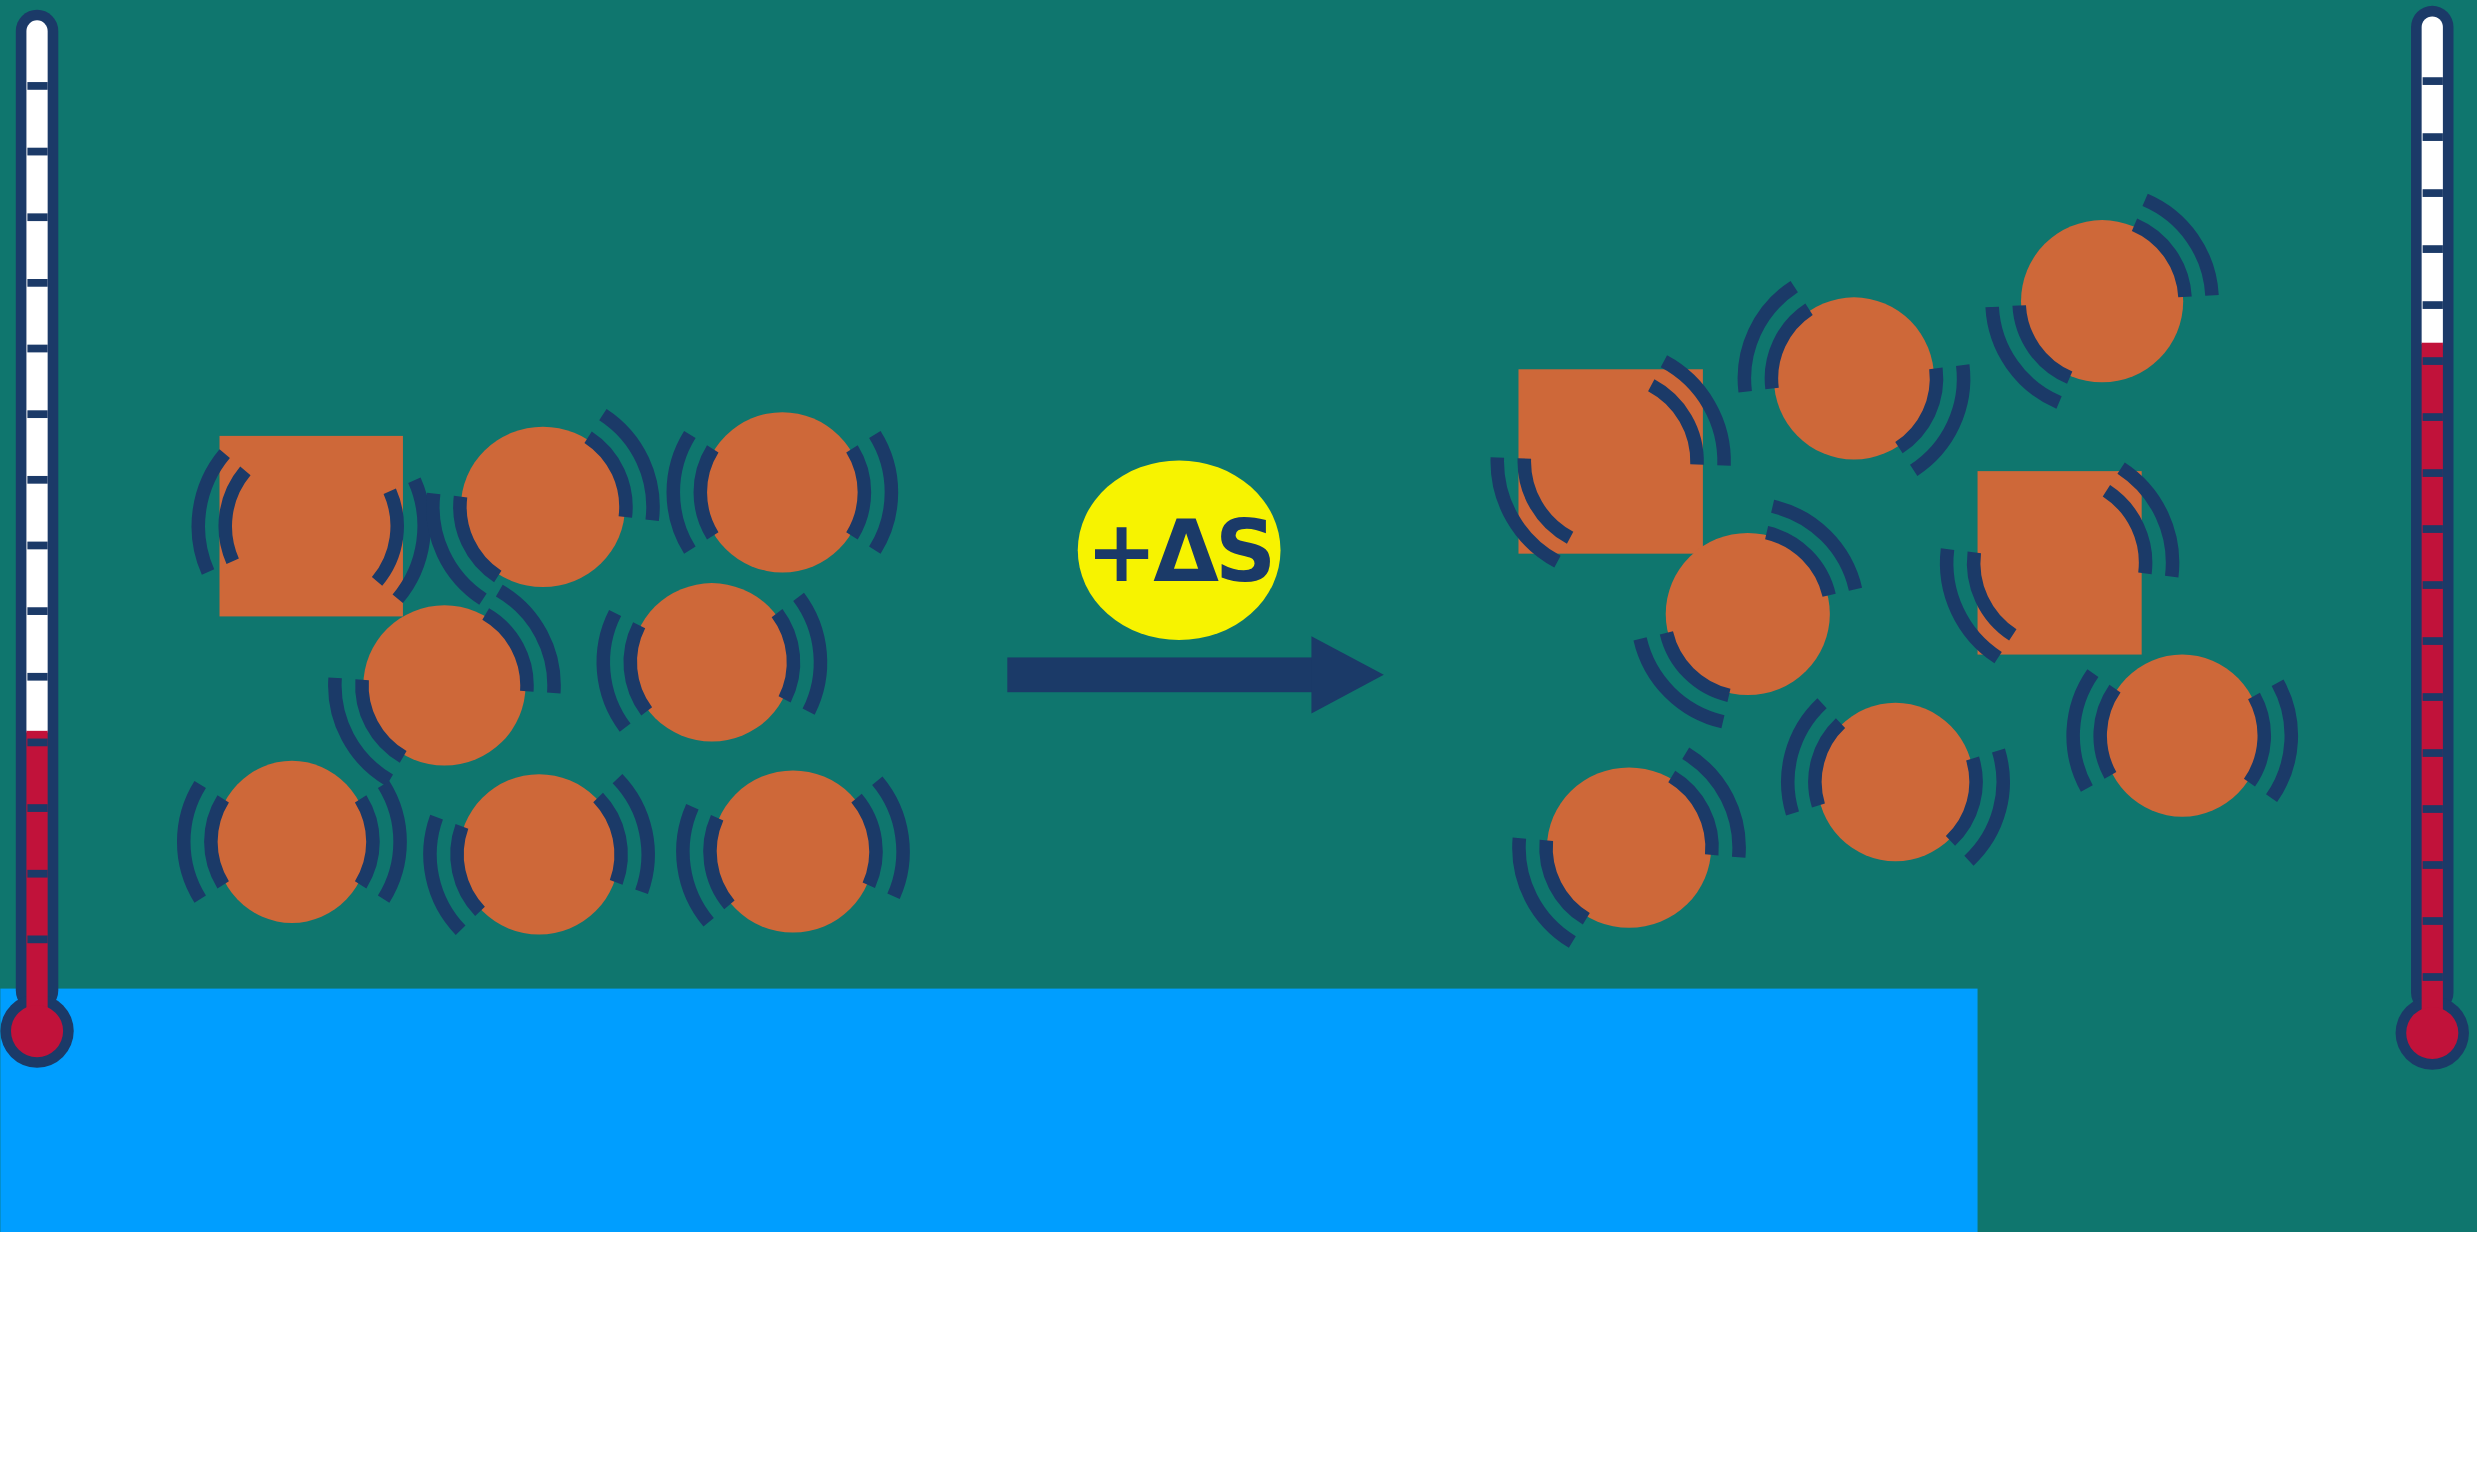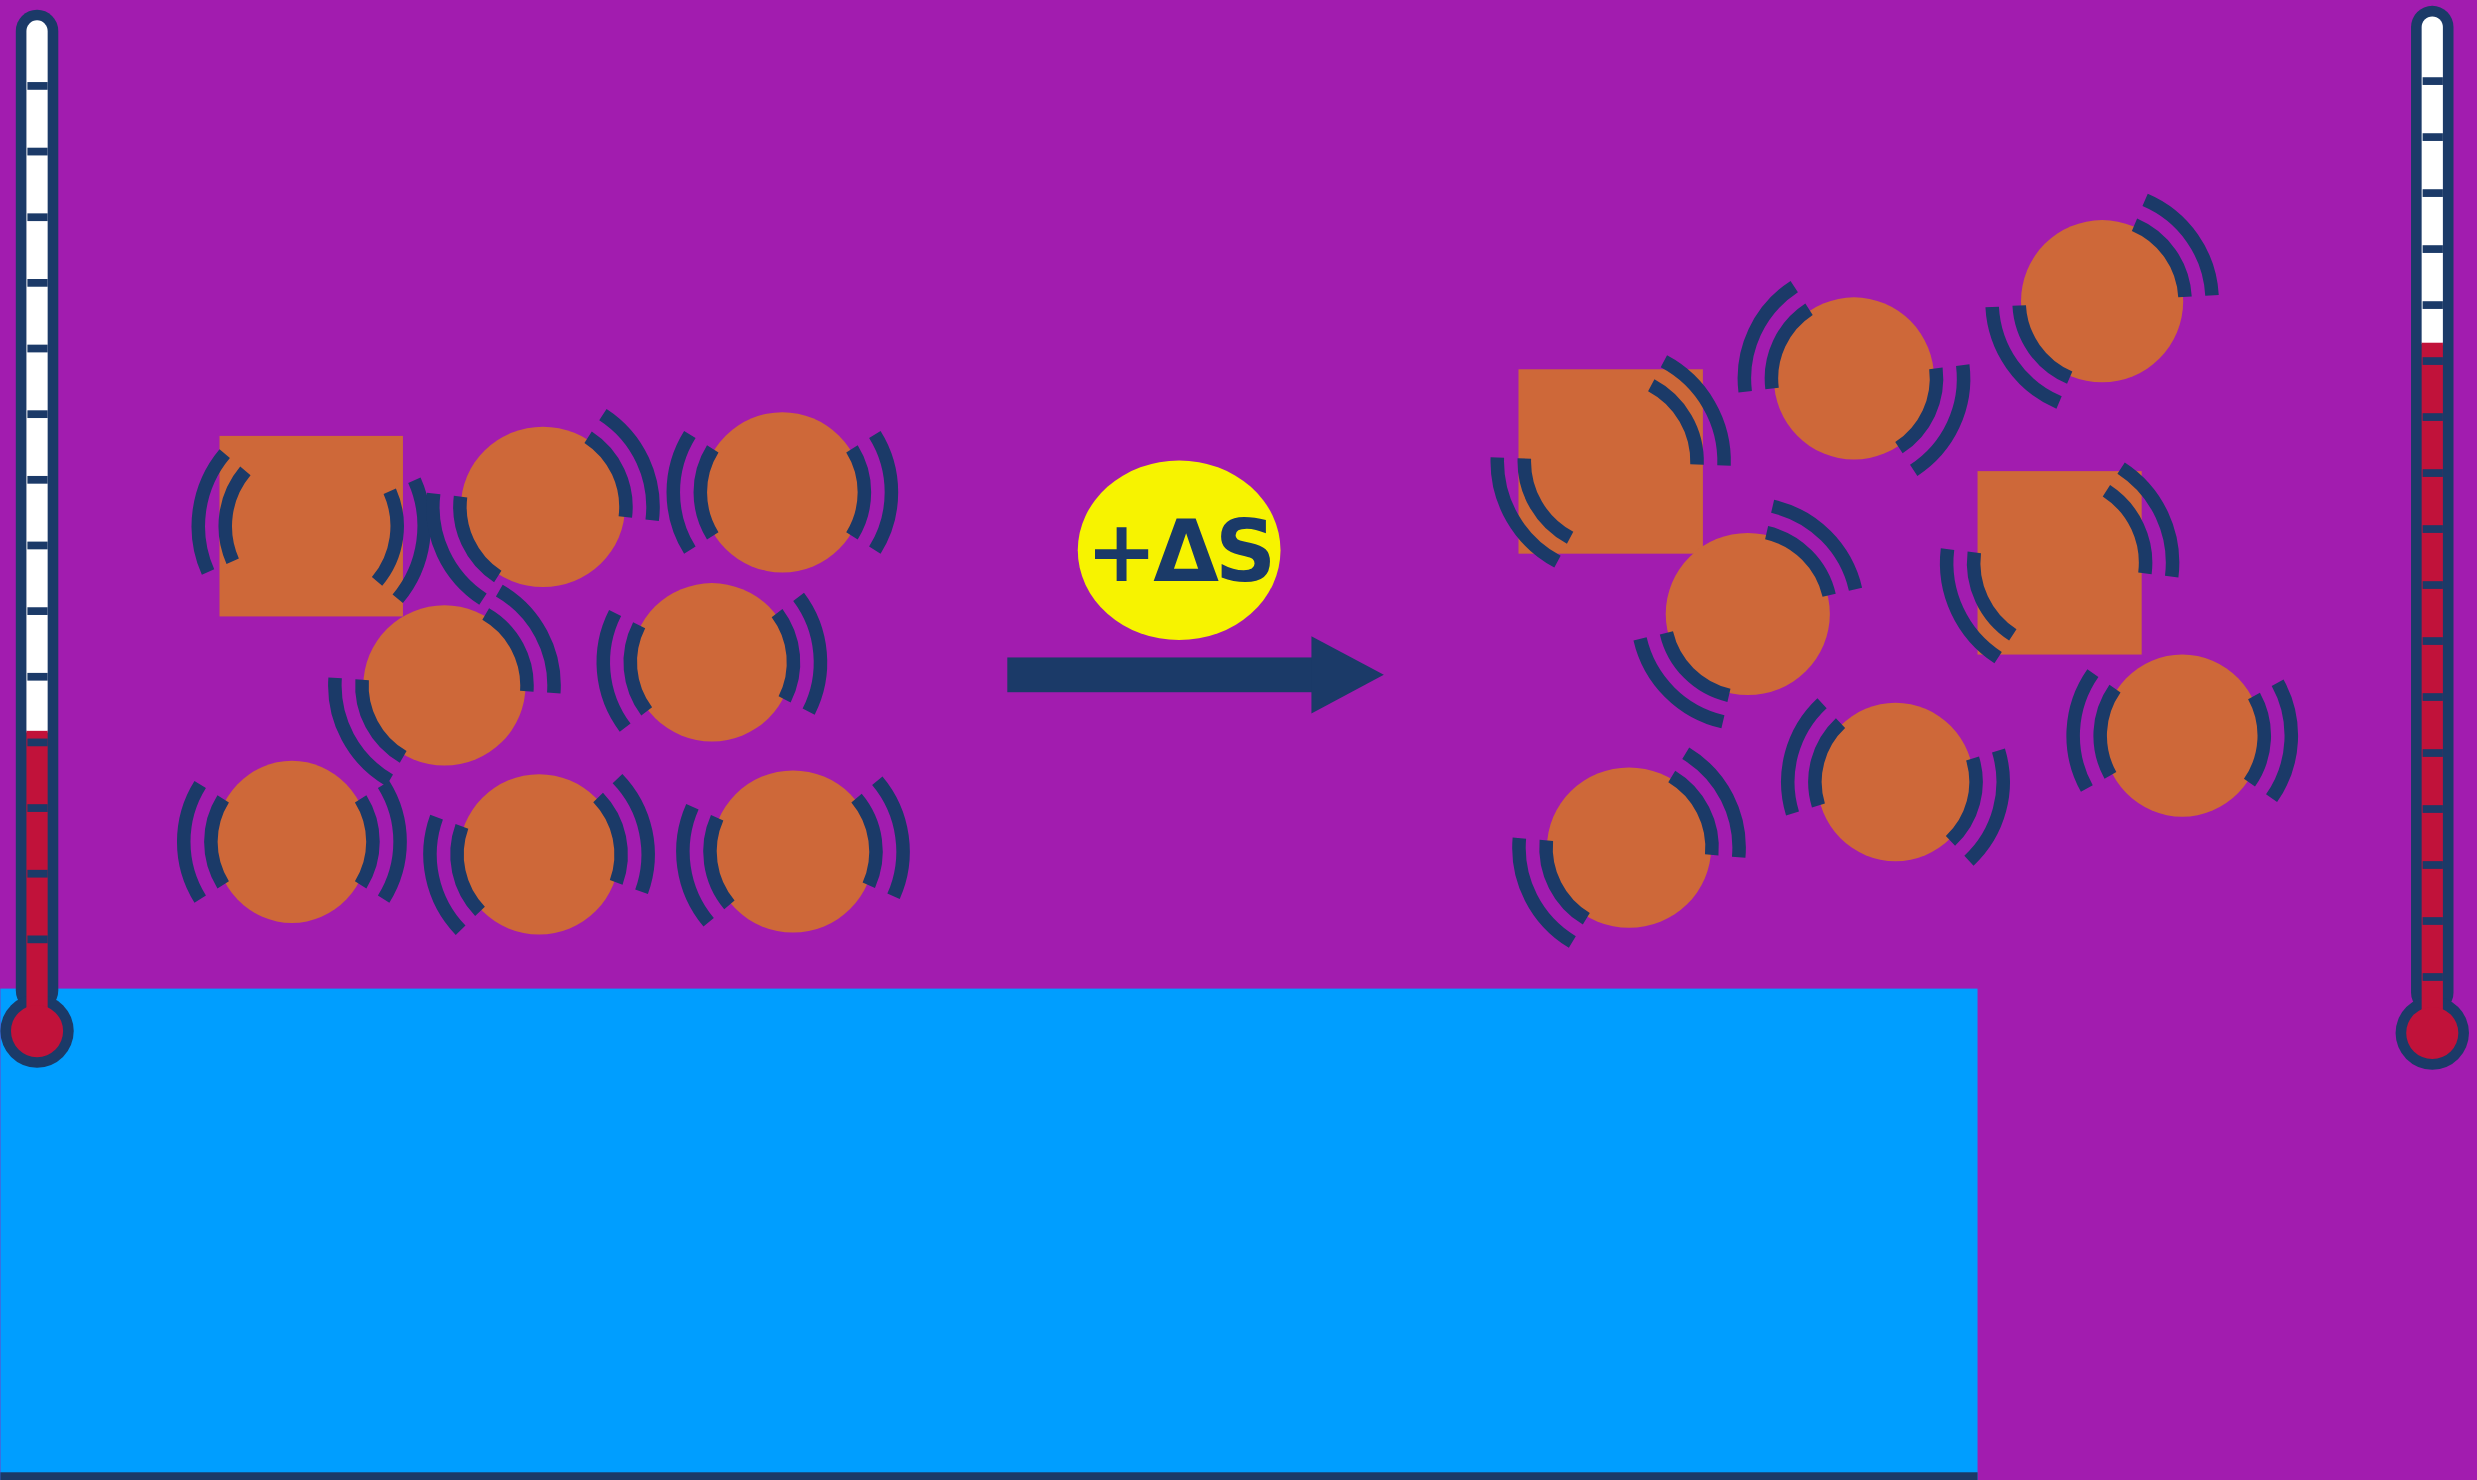--- a/index.html
+++ b/index.html
@@ -1,16 +1,16 @@
 <!DOCTYPE html>
 <html><head>
 <meta charset="utf-8">
 <style>
   html,body{margin:0;padding:0;background:#ffffff;}
-  .canvas{position:relative;width:2478px;height:1480px;background:#a21caf;overflow:hidden;
+  .canvas{position:relative;width:2478px;height:1232px;background:#0f766e;overflow:hidden;
           font-family:"DejaVu Sans", sans-serif;}
   svg{display:block;}
   .entropy-text{font-family:"DejaVu Sans", sans-serif;font-weight:700;letter-spacing:-4px;}
 </style>
 </head>
 <body>
 
 <div class="canvas">
   <svg id="scene-svg" viewBox="0 0 2566 1533" width="2478" height="1480">
     <g id="water-layer">

